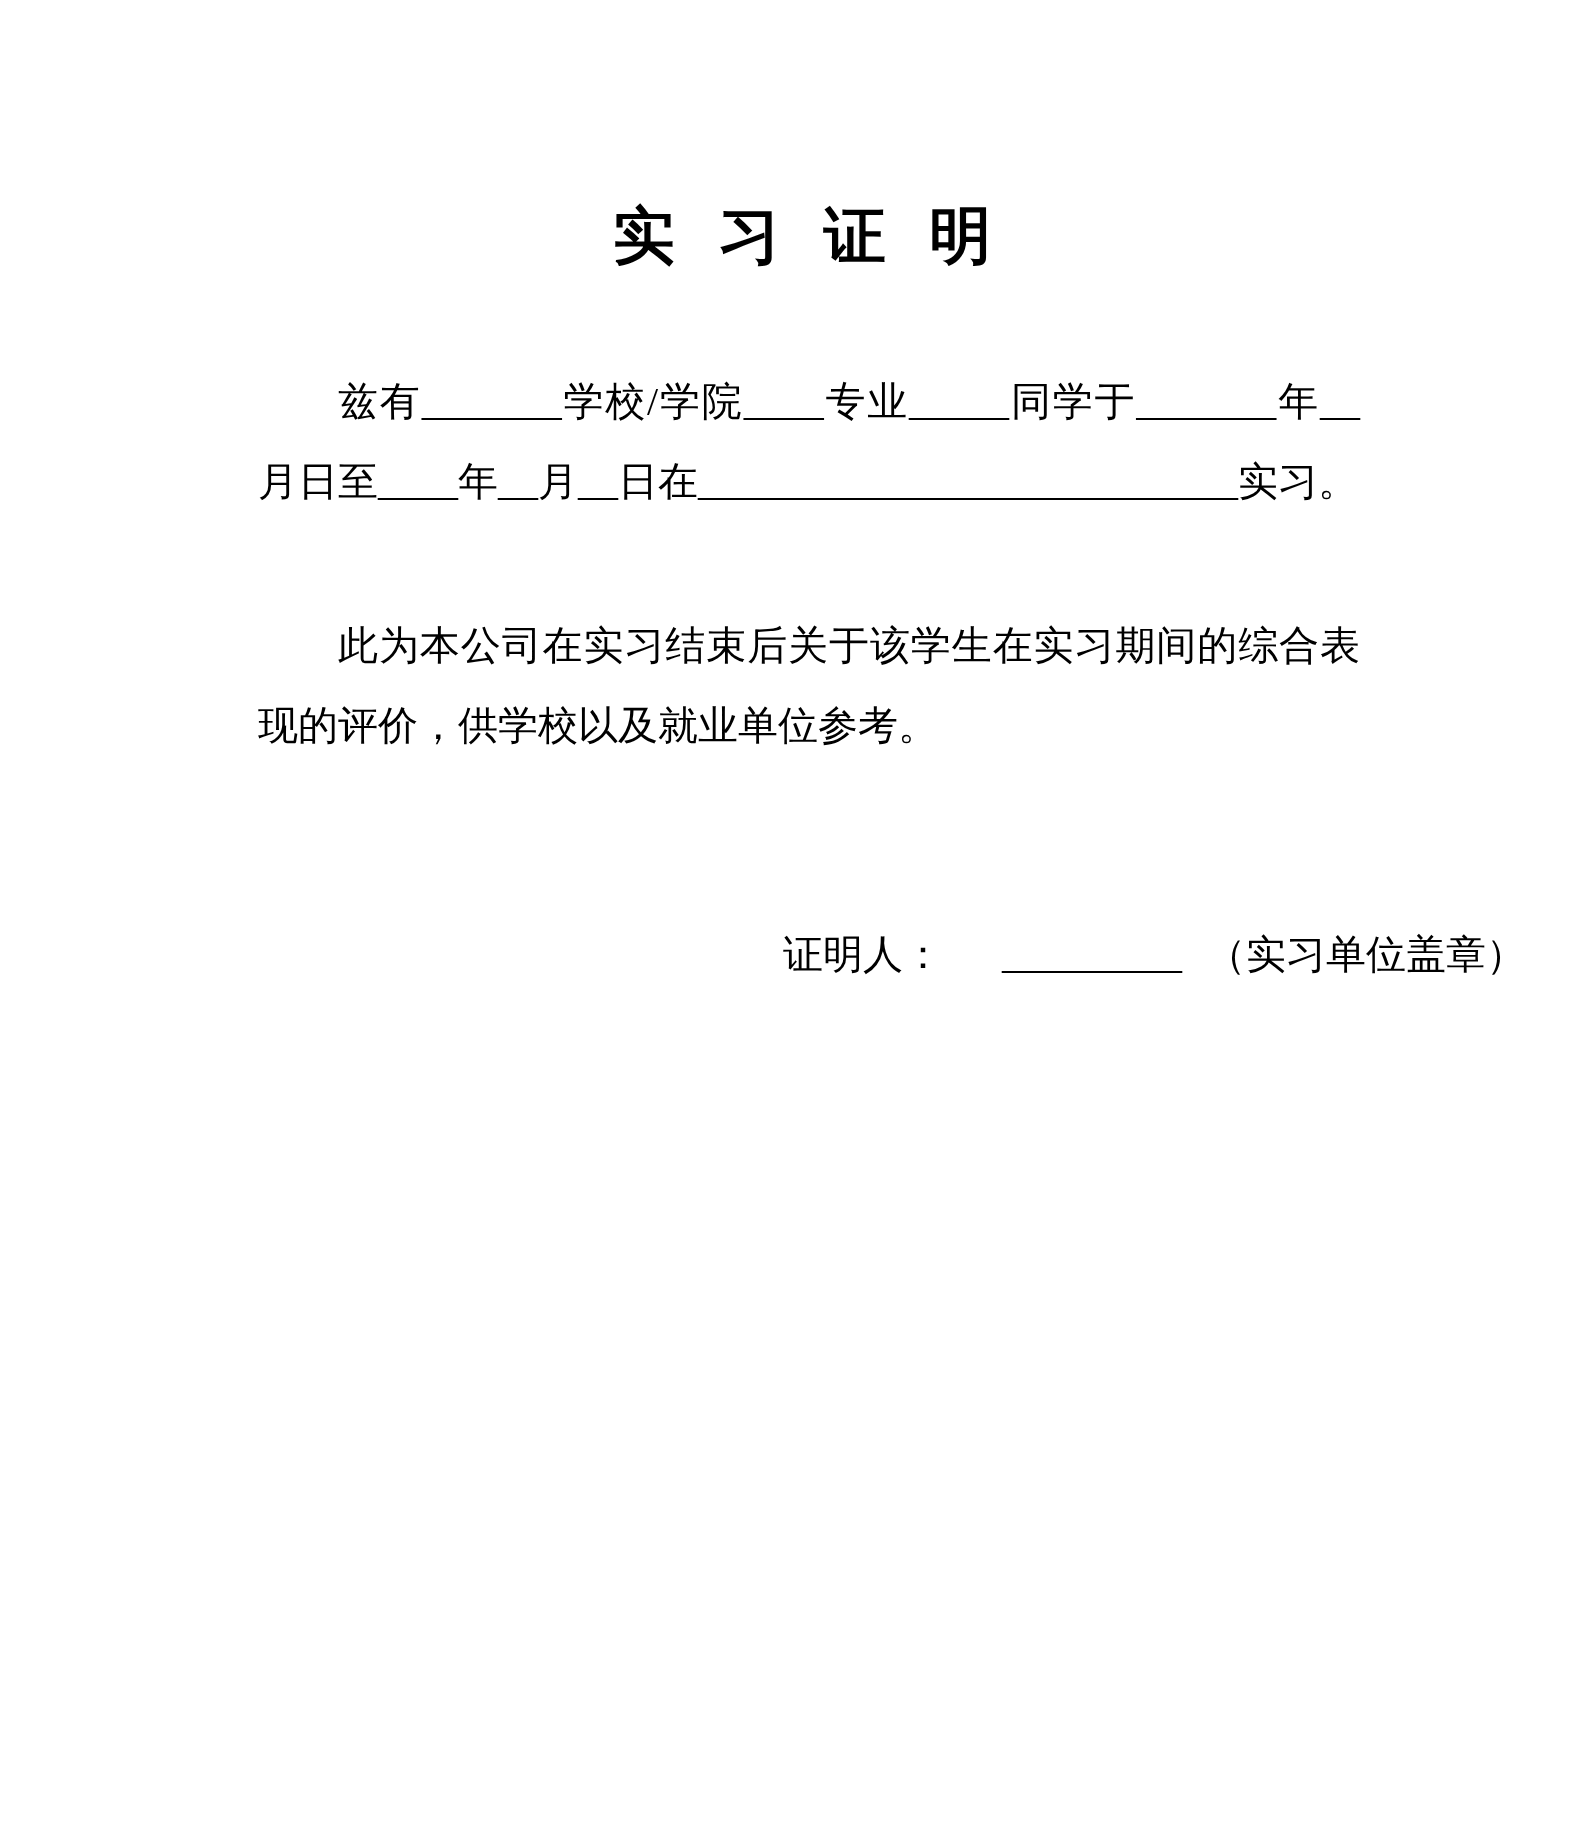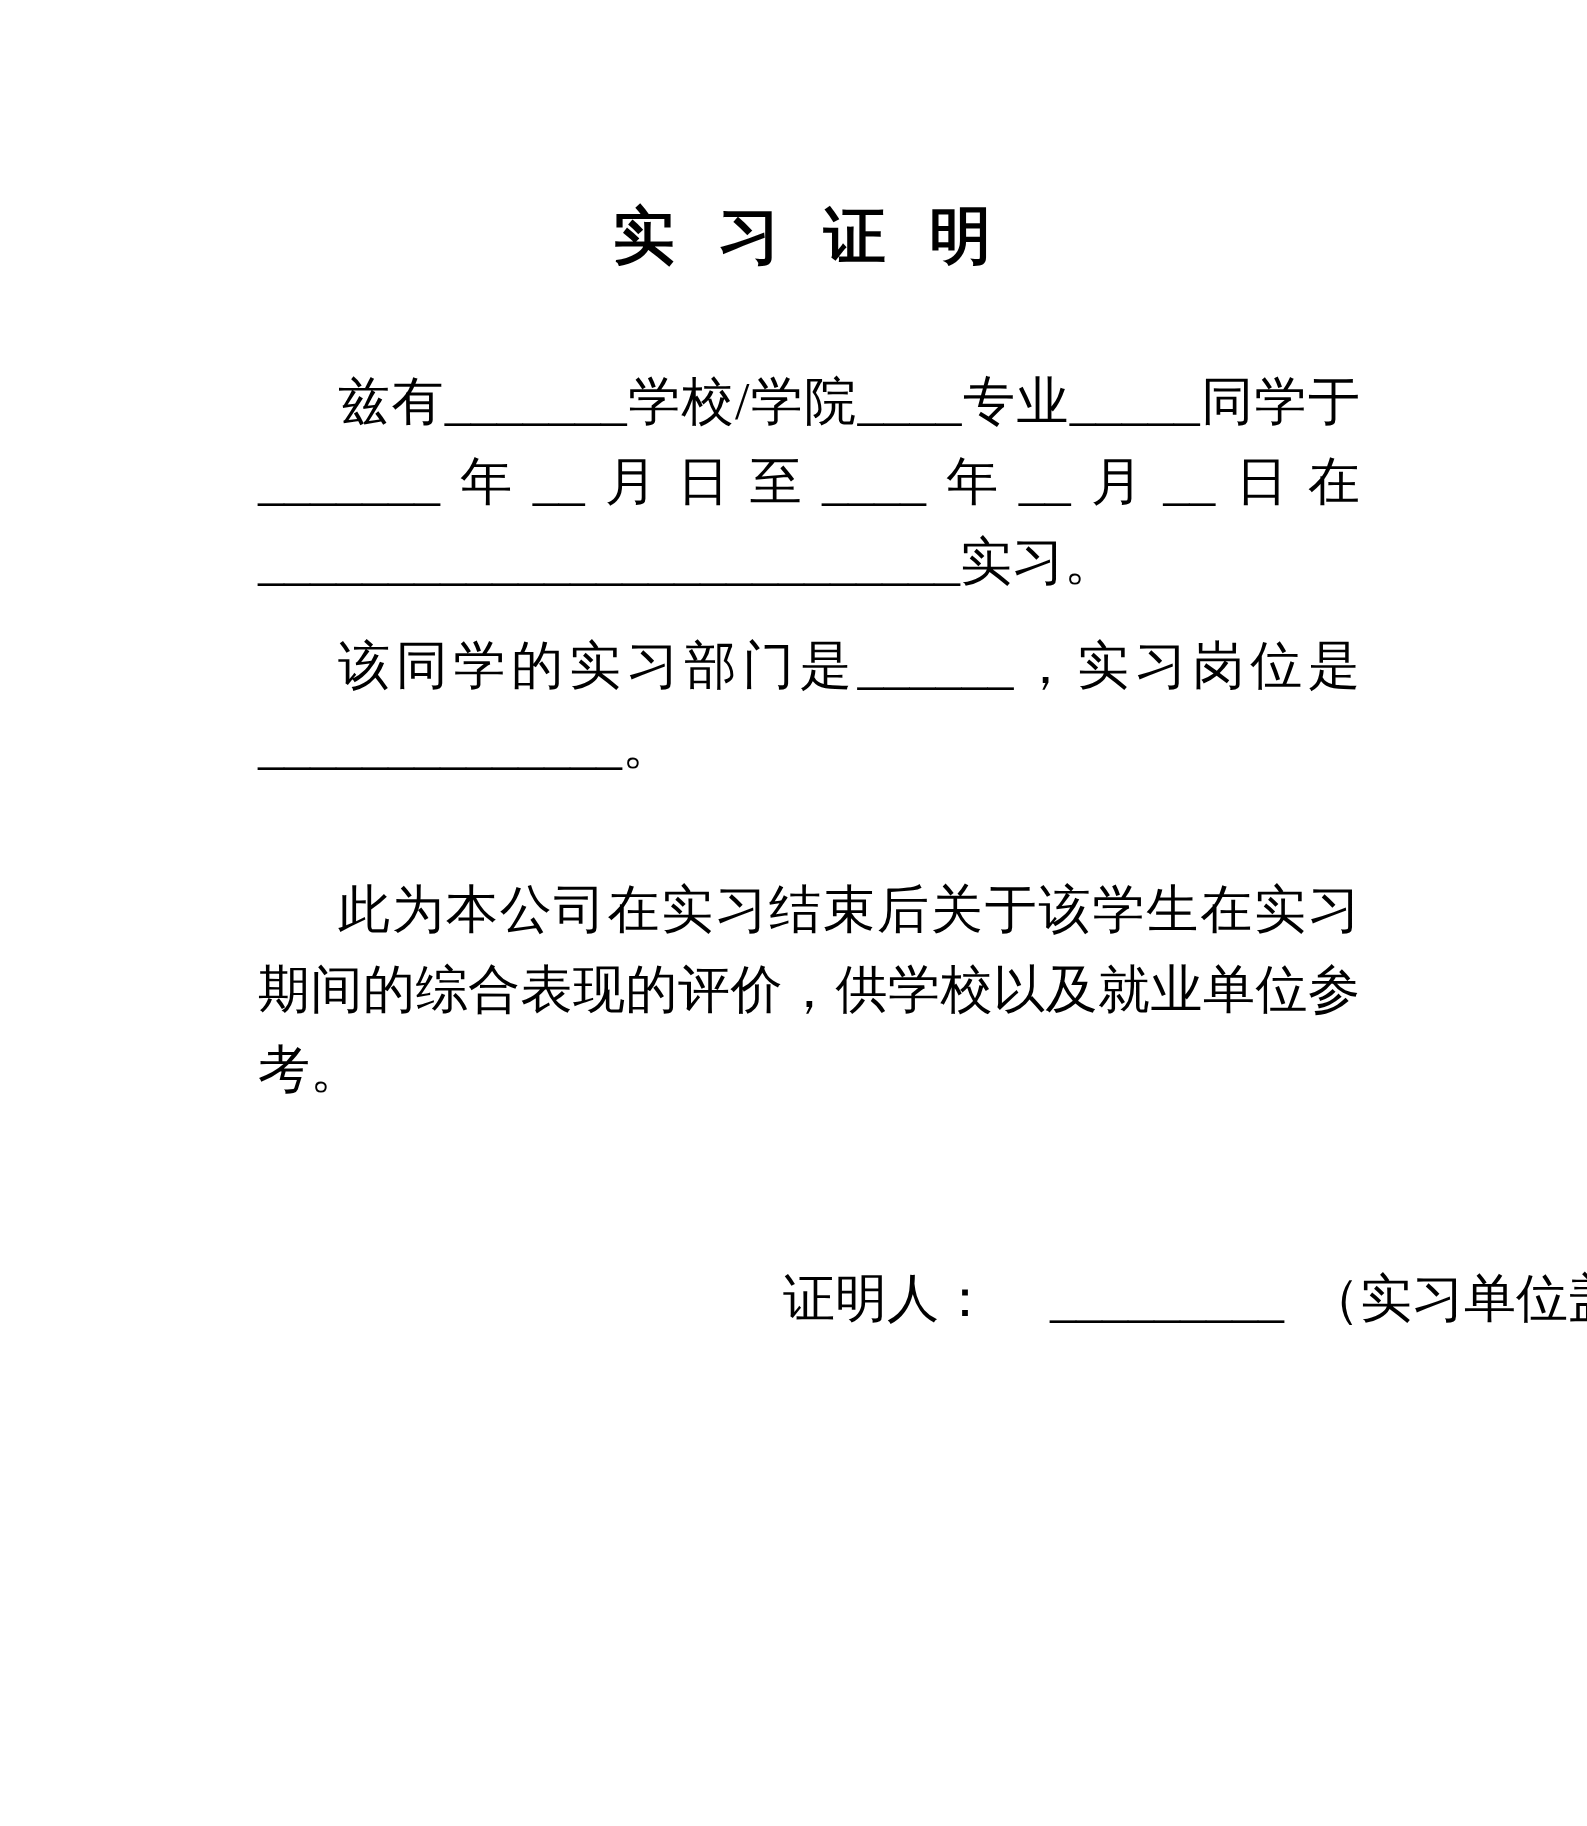--- a/index.html
+++ b/index.html
@@ -24,21 +24,21 @@
   }
   .title {
     margin-top: 150px;
     font-size: 62px;
     line-height: 76px;
     font-weight: bold;
     text-align: center;
     letter-spacing: 14px;
   }
   .body-text {
-    font-size: 52px;
+    font-size: 40px;
     line-height: 80px;
     text-align: justify;
     text-justify: inter-ideograph;
   }
   .indent { text-indent: 80px; }
   .intro { margin-top: 64px; }
   .gap-top { margin-top: 60px; }
   .closing {
     margin-top: 150px;
     text-align: left;
@@ -54,21 +54,20 @@
 </head>
 <body>
 
 <div class="page">
   <div class="content">
 
     <h1 class="title">实 习 证 明</h1>
 
     <p class="body-text indent intro">兹有_______学校/学院____专业_____同学于_______年__月日至____年__月__日在___________________________实习。</p>
 
-    <p class="body-text indent">该同学的实习部门是______，实习岗位是______________。</p>
 
 
     <p class="body-text indent gap-top">此为本公司在实习结束后关于该学生在实习期间的综合表现的评价，供学校以及就业单位参考。</p>
 
 
     <p class="body-text signer">
       <span class="label">证明人：</span><span>_________</span><span>（实习单位盖章）</span>
     </p>
 
   </div>

